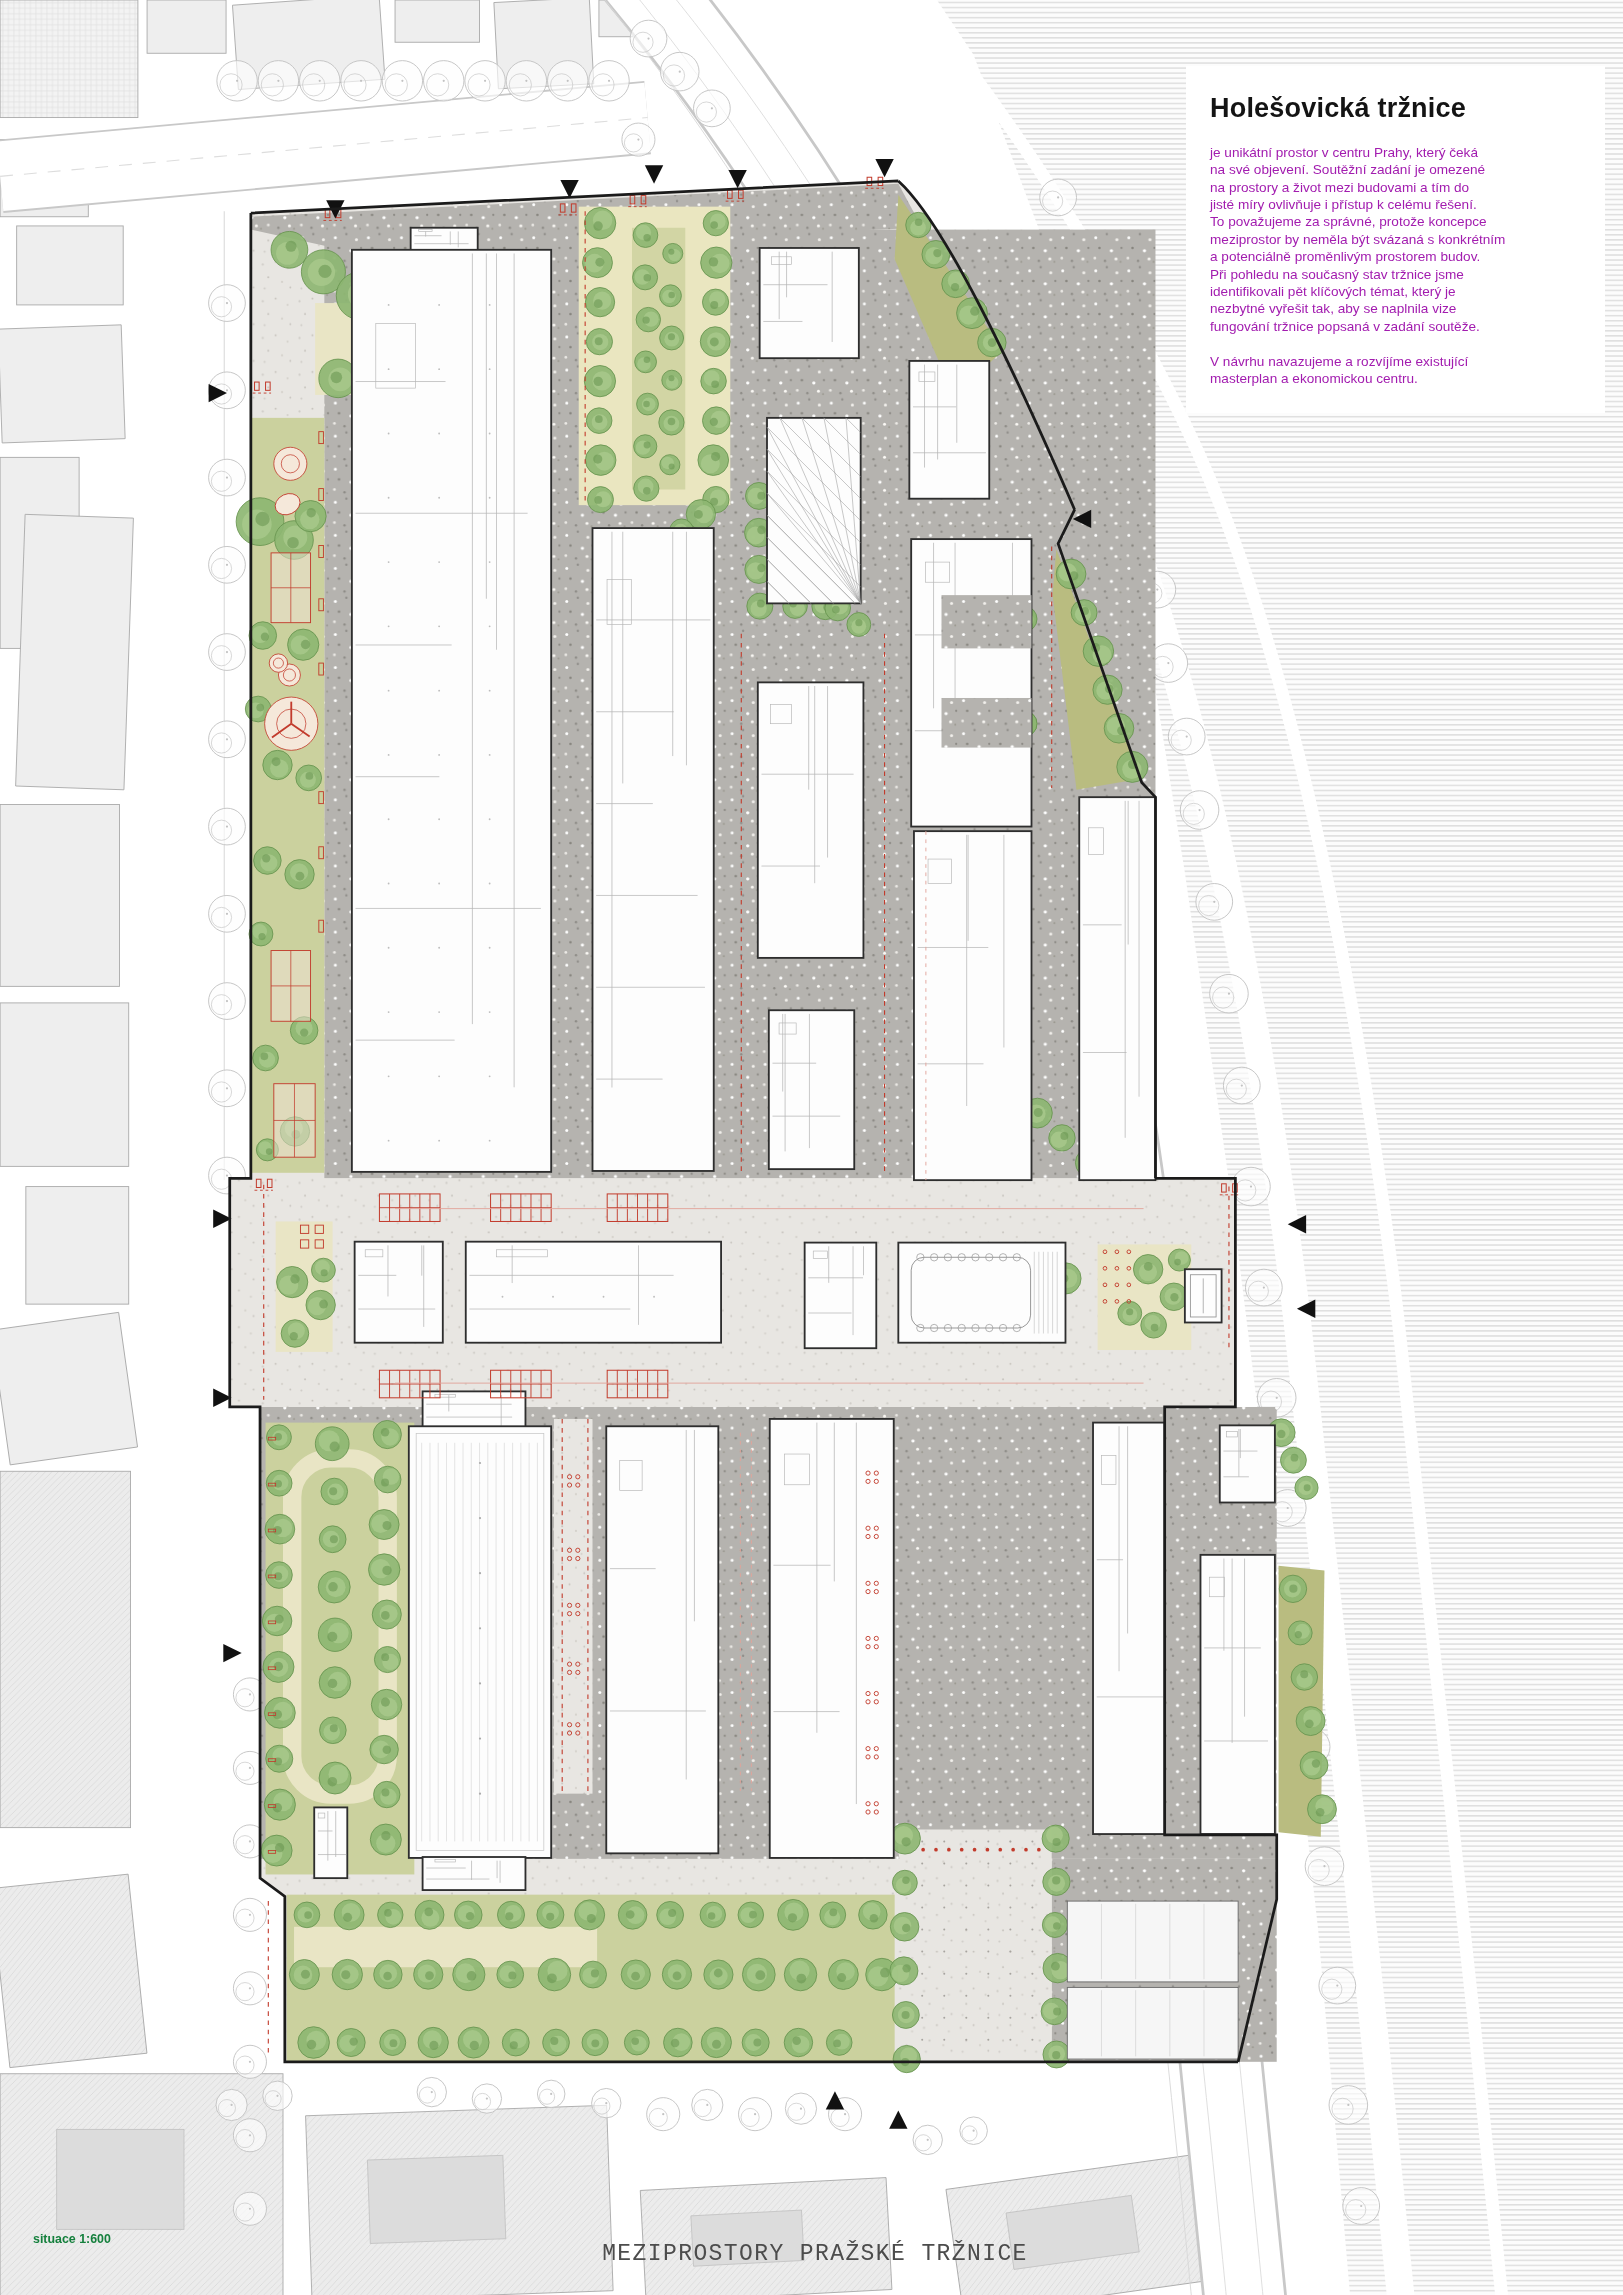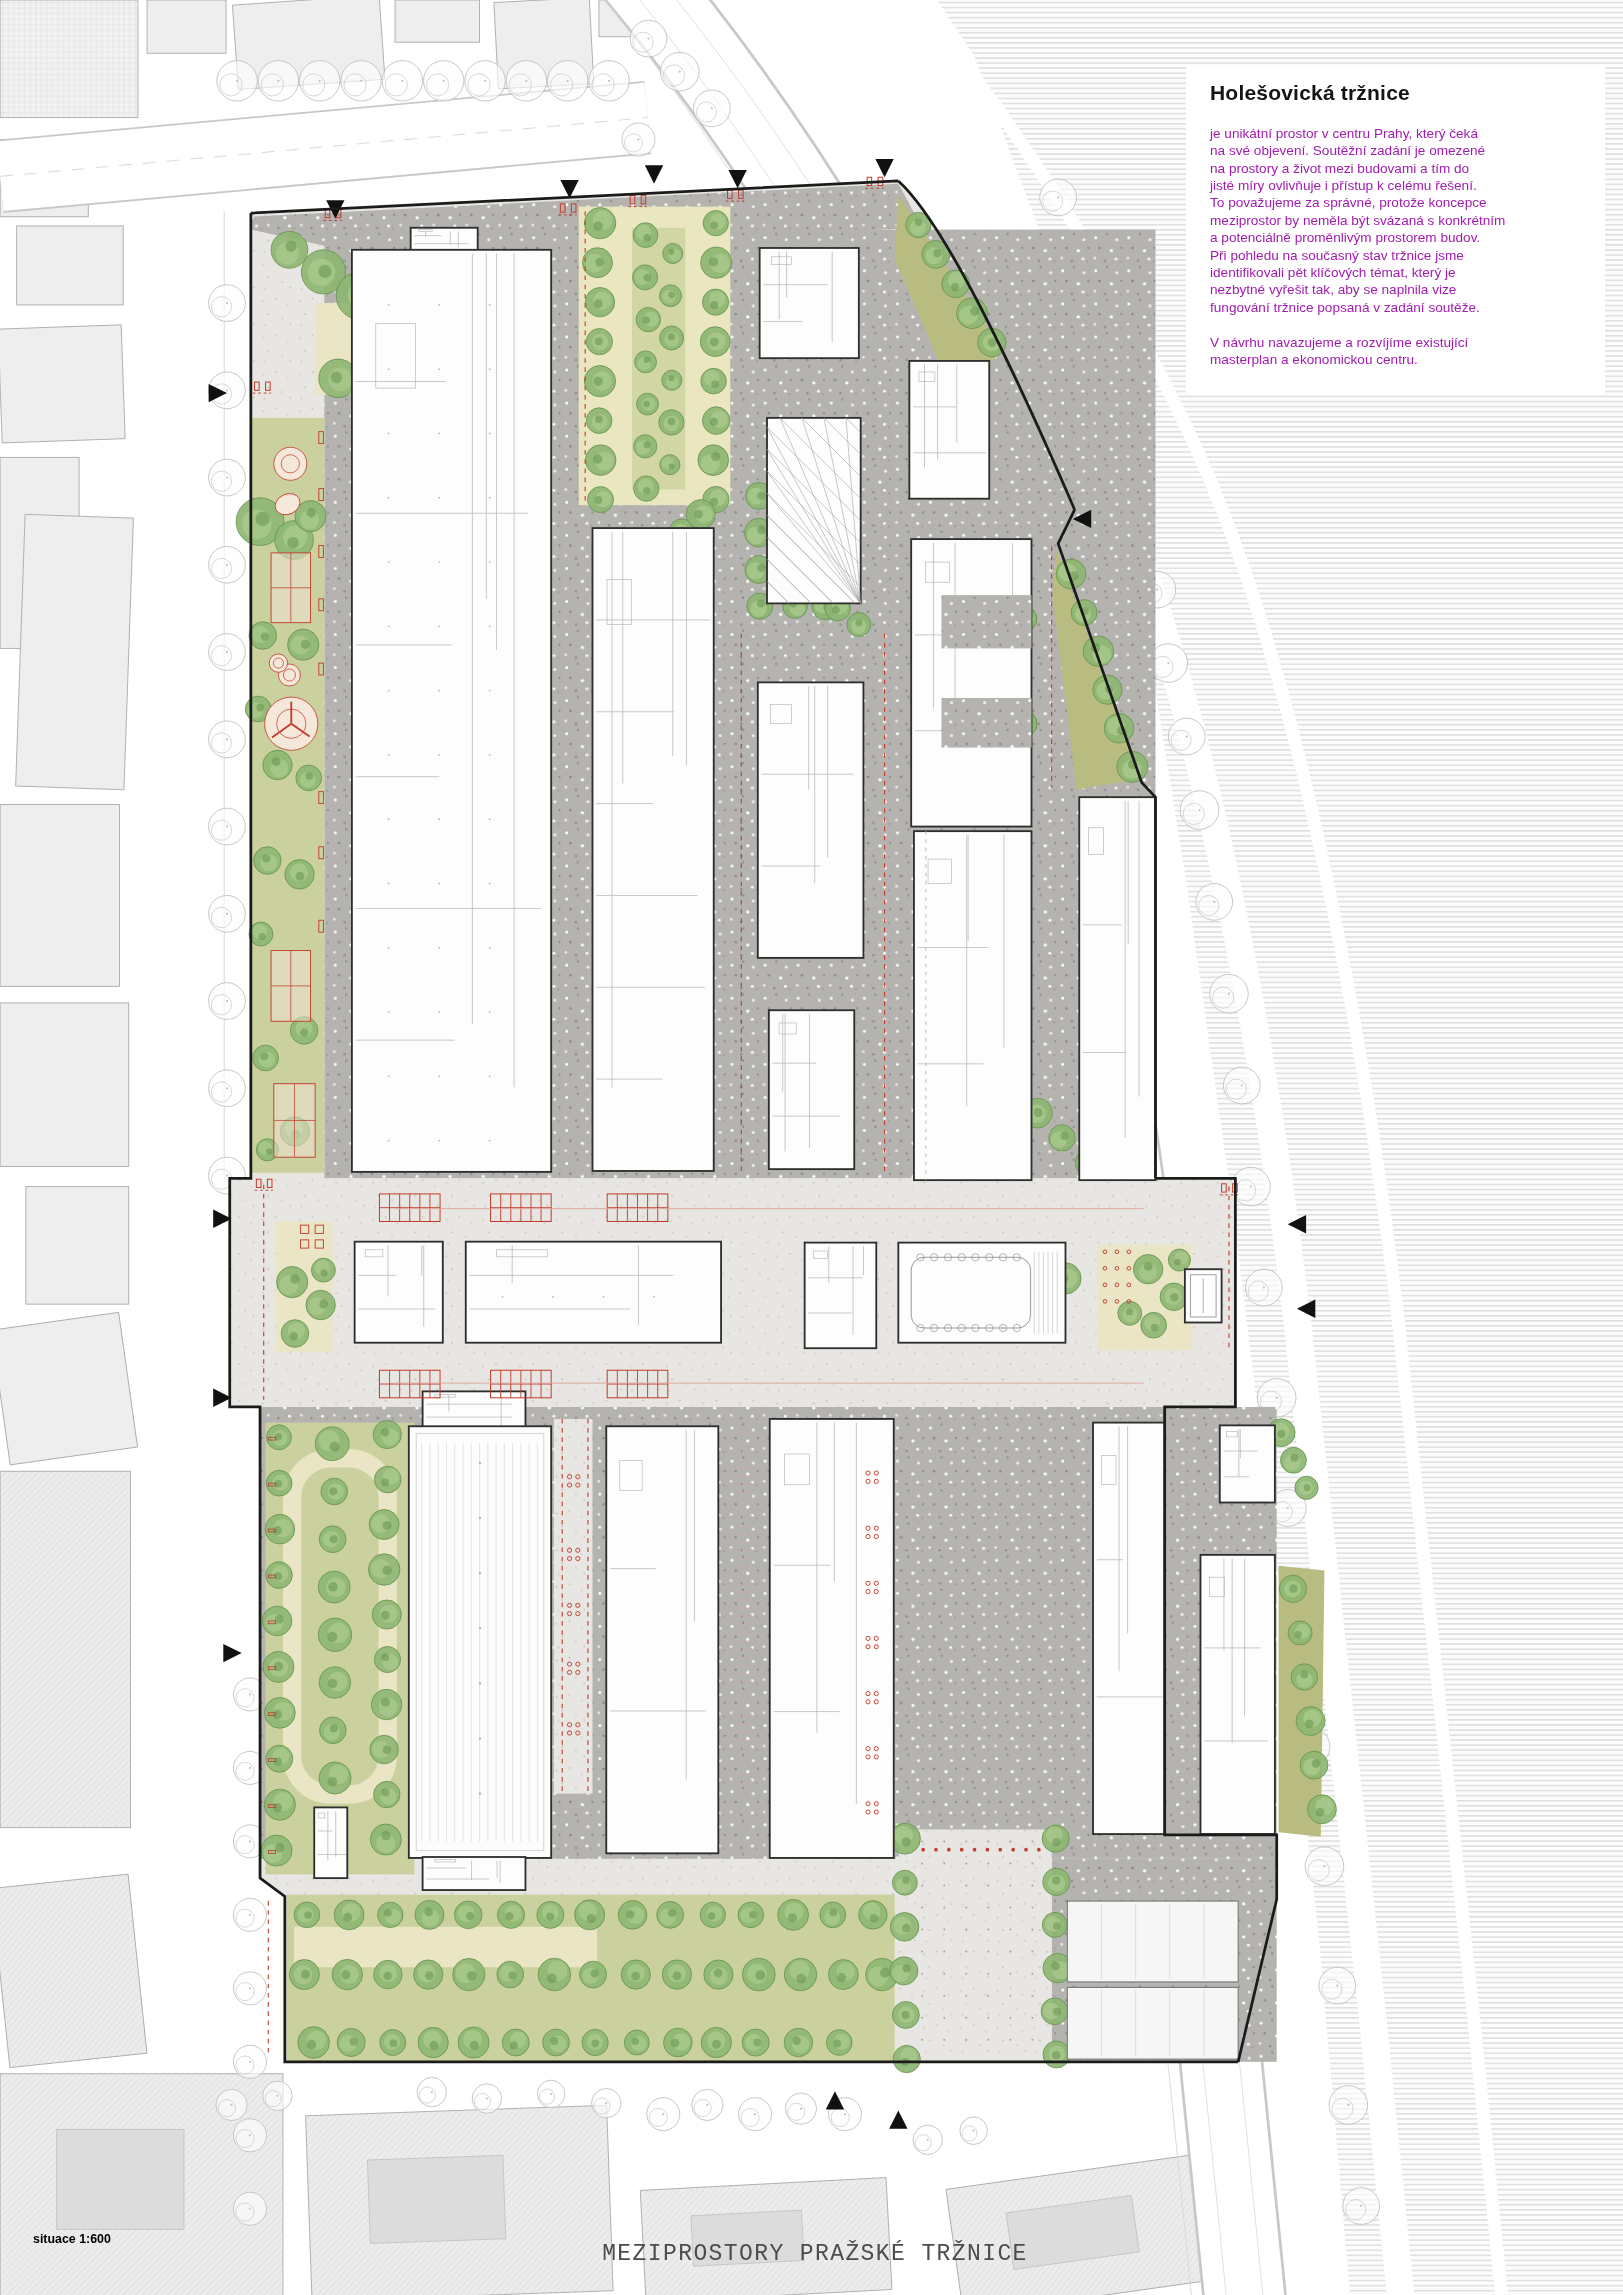--- a/index.html
+++ b/index.html
@@ -1,24 +1,24 @@
 <!DOCTYPE html>
 <html style="font-size:14.7px"><head>
 <meta charset="utf-8">
 <style>
   html,body{margin:0;padding:0;background:#fff;}
   body{width:1624px;height:2296px;position:relative;overflow:hidden;
        font-family:"Liberation Sans",sans-serif;}
   #plan-svg{position:absolute;left:0;top:0;}
   .title-block{position:absolute;left:1186px;top:66px;width:419px;background:#ffffff;
        padding:14.7px 24px 26px 24px;box-sizing:border-box;}
-  .title-block h1{font-size:21px;font-weight:bold;color:#141414;margin:0 0 20px 0;letter-spacing:0.2px;}
+  .title-block h1{font-size:27px;font-weight:bold;color:#141414;margin:12px 0 20px 0;letter-spacing:0.2px;}
   .title-block p{font-size:13.6px;line-height:17.4px;color:#a21caf;margin:0;white-space:pre-line;}
   .title-block p + p{margin-top:17.4px;}
-  .scale-label{position:absolute;left:33px;top:2232px;font-size:12.4px;font-weight:bold;color:#000000;}
+  .scale-label{position:absolute;left:33px;top:2232px;font-size:12.4px;font-weight:bold;color:#15803d;}
   .sheet-title{position:absolute;left:815px;top:2241px;transform:translateX(-50%);
        font-size:23px;letter-spacing:1.4px;color:#4c4c4c;white-space:nowrap;font-family:Liberation Mono, monospace;}
 </style>
 </head>
 <body>
 
 <svg id="plan-svg" width="1624" height="2296" viewBox="0 0 1768 2500">
   <defs>
     <pattern id="pGravelDark" width="36" height="36" patternUnits="userSpaceOnUse">
       <rect width="36" height="36" fill="#b5b3af"></rect>

